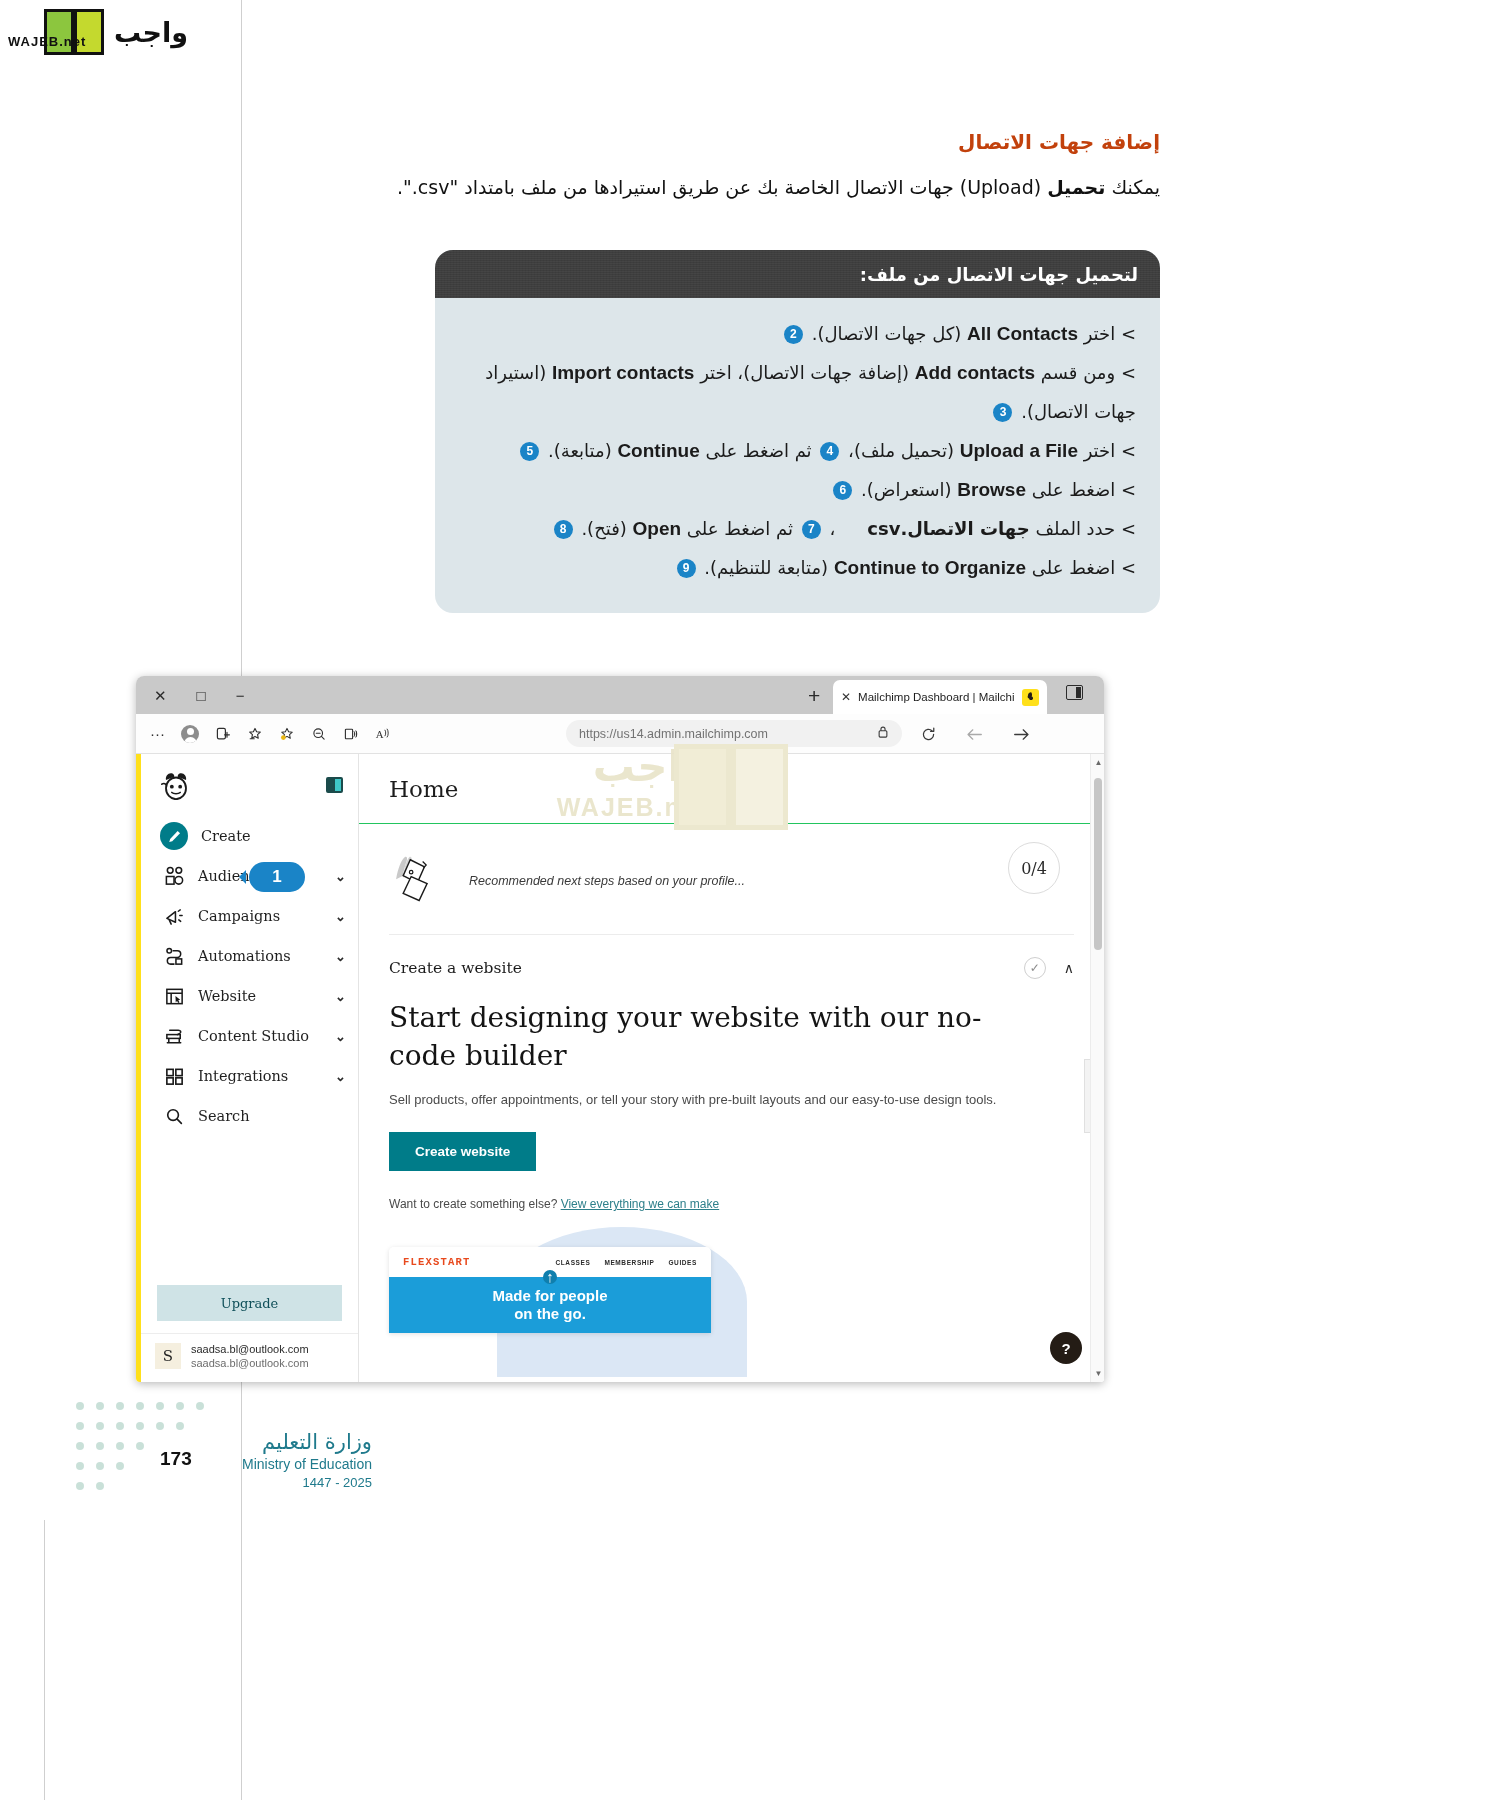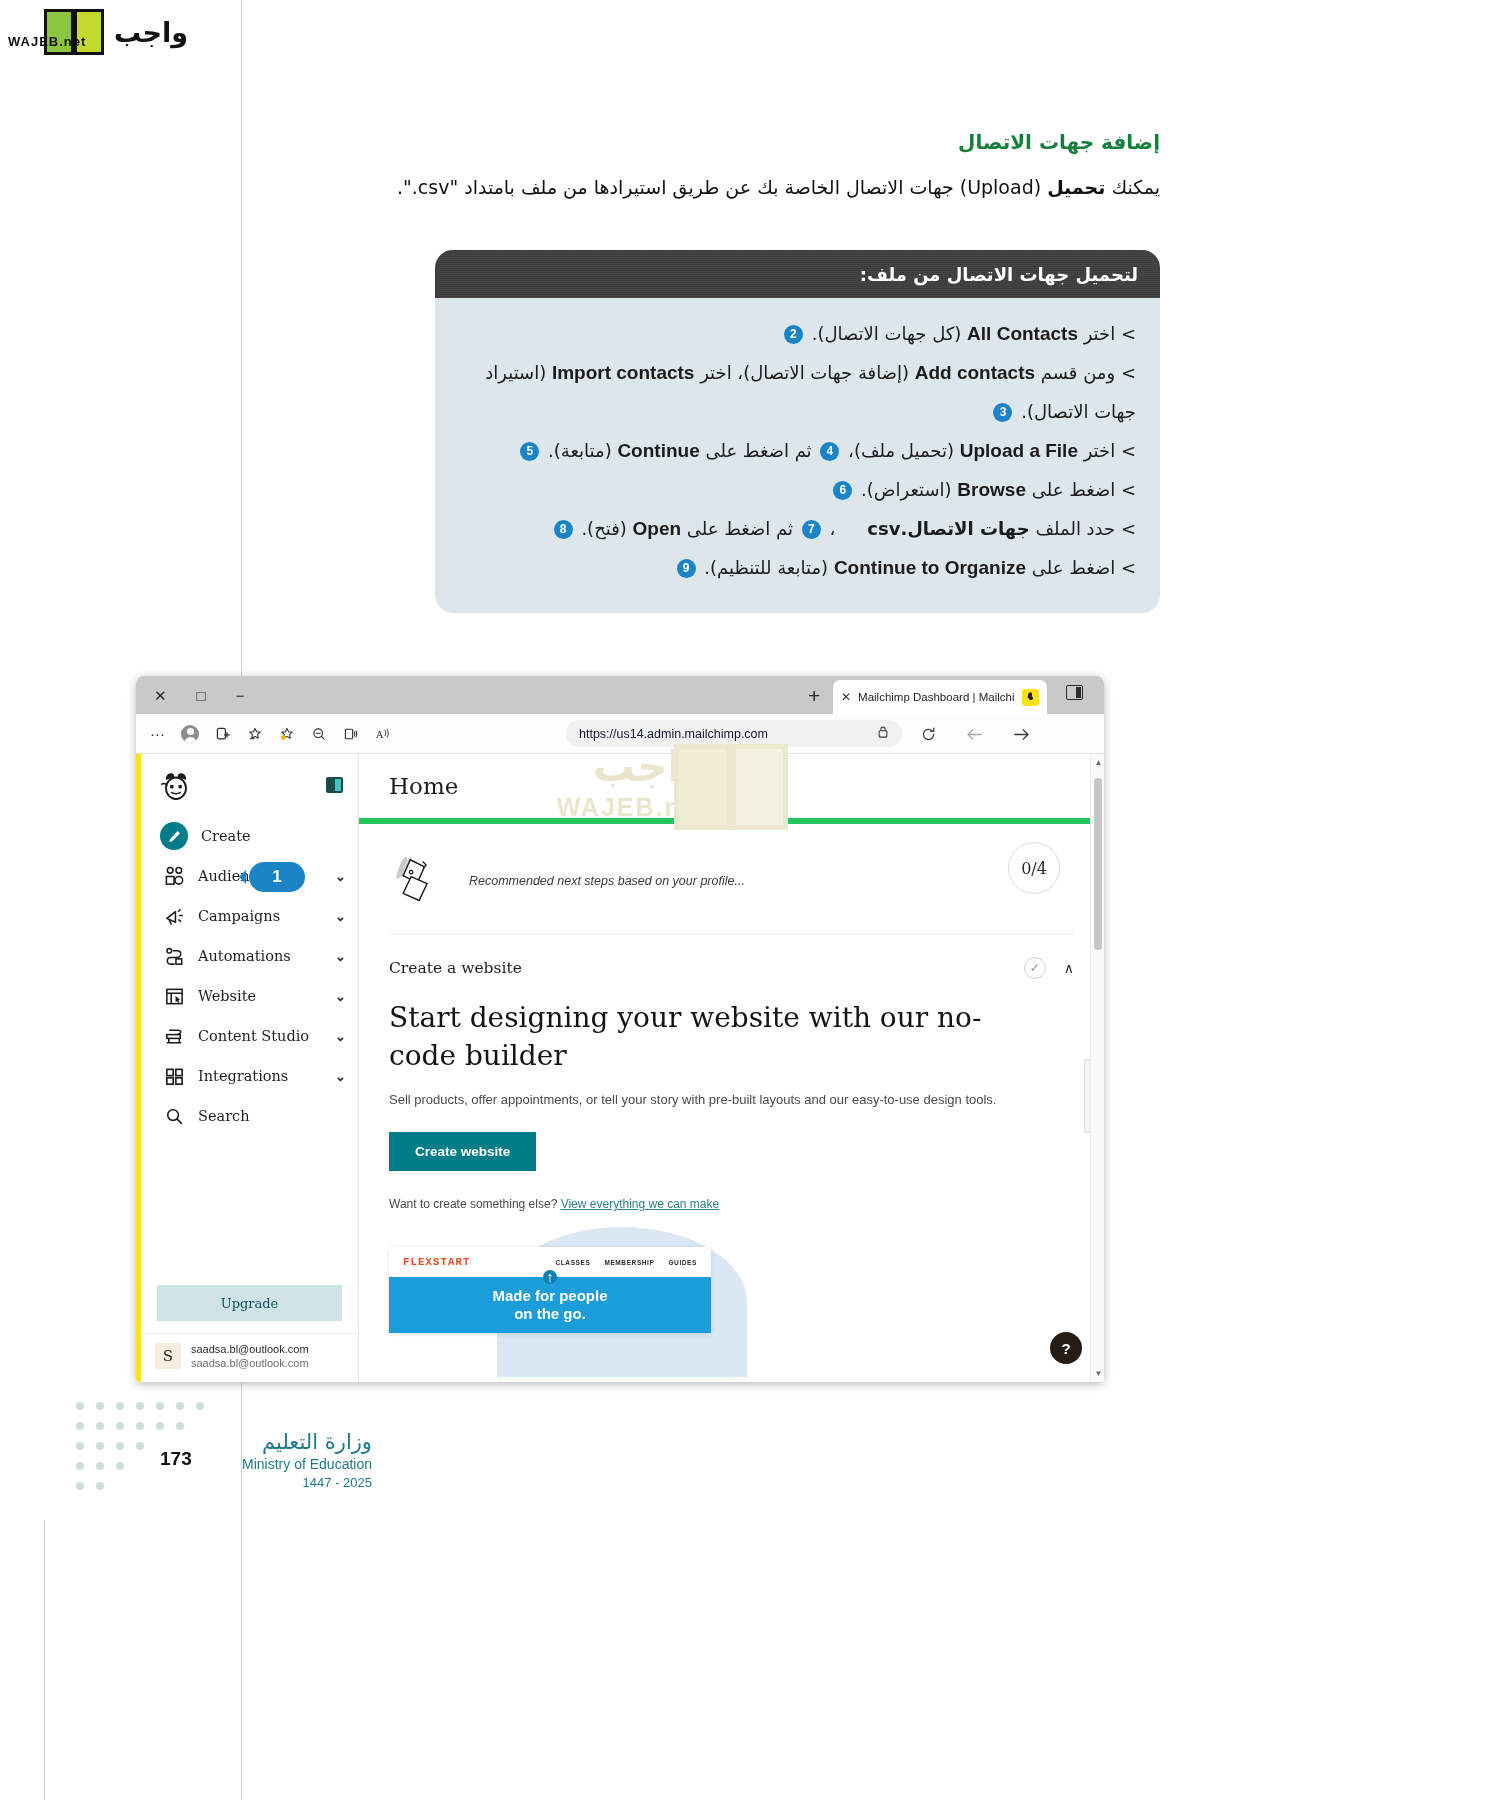--- a/index.html
+++ b/index.html
@@ -20,21 +20,21 @@
   .wajeb-word { font-family:"DejaVu Sans", sans-serif; font-size:27px; font-weight:bold; color:#111; letter-spacing:-1px; direction:rtl; }
   .wajeb-net { position:absolute; left:8px; top:34px; font-size:13px; font-weight:bold; color:#111; letter-spacing:1px; font-family:"Liberation Sans", sans-serif; }
   .wajeb-book { width:62px; height:46px; position:relative; }
   .wajeb-book .half { position:absolute; top:0; width:30px; height:46px; border:3px solid #111; }
   .wajeb-book .l { left:0; background:#8cc63e; }
   .wajeb-book .r { left:30px; background:#c4d92e; }
 
   
   .heading {
     position:absolute; top:130px; right:340px; width:820px;
-    text-align:right; font-size:20px; font-weight:bold; color:#15803d;
+    text-align:right; font-size:20px; font-weight:bold; color:#c2410c;
     font-family:"DejaVu Sans", sans-serif; direction:rtl;
   }
   .subpara {
     position:absolute; top:170px; right:340px; width:820px;
     text-align:right; font-size:19px; color:#111; line-height:34px;
     font-family:"DejaVu Sans", sans-serif; direction:rtl;
   }
   .subpara b { font-weight:bold; }
 
   
@@ -111,21 +111,21 @@
   .tb-left { display:flex; align-items:center; gap:16px; padding-left:14px; color:#2f2f2f; }
   .tb-ic { font-size:15px; line-height:1; display:inline-flex; }
   .avatar-ic {
     width:18px; height:18px; border-radius:50%; background:#8d8d8d; position:relative; overflow:hidden;
   }
   .avatar-ic:before { content:""; position:absolute; width:7px;height:7px;border-radius:50%;background:#fff;left:5.5px;top:3px;}
   .avatar-ic:after  { content:""; position:absolute; width:13px;height:7px;border-radius:7px 7px 0 0;background:#fff;left:2.5px;top:12px;}
   .urlbar {
     position:absolute; left:430px; top:6px; width:336px; height:27px;
     background:#f1f1f1; border-radius:14px; display:flex; align-items:center;
-    justify-content:space-between; padding:0 13px; font-size:12.5px; color:#0f172a;
+    justify-content:space-between; padding:0 13px; font-size:12.5px; color:#737373;
     font-family:"Liberation Sans", sans-serif;
   }
   .tb-right { position:absolute; left:784px; top:0; height:40px; display:flex; align-items:center; gap:28px; color:#3b3b3b; }
   .tb-right .arrowg { color:#a9a9a9; }
 
   
   .mcapp { position:relative; height:628px; display:flex; background:#fff; overflow:hidden; }
   .mc-accent { width:5px; background:#ffe01b; }
   .mc-side {
     width:218px; border-right:1px solid #e4e4e4; position:relative;
@@ -170,21 +170,21 @@
   }
   .acct-row { display:flex; align-items:center; gap:10px; padding:8px 14px 12px 14px; border-top:1px solid #ededed; }
   .acct-av {
     width:26px;height:26px;background:#f5efdf;display:flex;align-items:center;justify-content:center;
     font-family:"DejaVu Serif", serif; font-size:15px; color:#222;
   }
   .acct-mail { font-size:11px; color:#2b2b2b; line-height:14px; font-family:"Liberation Sans", sans-serif; }
   .acct-mail .dim { color:#6d6d6d; }
 
   .mc-main { flex:1; position:relative; overflow:hidden; background:#fff; }
-  .mc-top { height:70px; display:flex; align-items:center; padding:0 0 0 30px; border-bottom:6px solid #22c55e; }
+  .mc-top { height:70px; display:flex; align-items:center; padding:0 0 0 30px; border-bottom:1px solid #22c55e; }
   .mc-home { font-family:"DejaVu Serif", serif; font-size:23px; color:#1c1c1c; }
   .mc-scroll { padding:0 30px; position:relative; }
 
   .rec-row { display:flex; align-items:center; gap:18px; padding:28px 0 24px 0; border-bottom:1px solid #ececec; position:relative; }
   .rec-img { width:62px; height:58px; position:relative; }
   .rec-text { font-style:italic; font-size:12.5px; color:#3a3a3a; font-family:"Liberation Sans", sans-serif; }
   .progress-ring {
     position:absolute; right:14px; top:18px; width:52px;height:52px;border-radius:50%;
     border:1.5px solid #dcdcdc; display:flex;align-items:center;justify-content:center;
     font-family:"DejaVu Serif", serif; font-size:16px; color:#2b2b2b;

